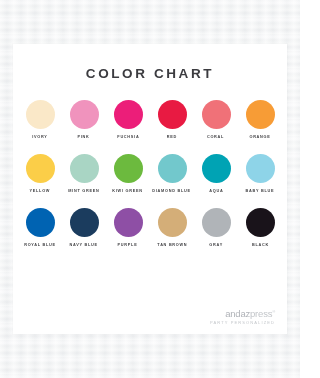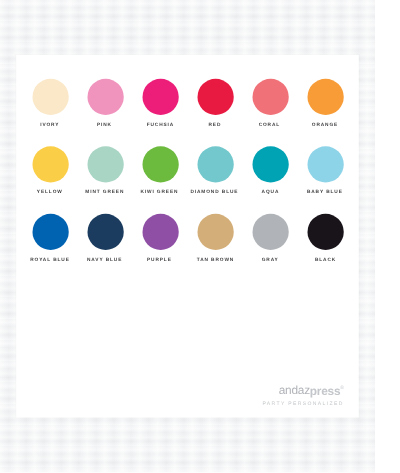--- a/index.html
+++ b/index.html
@@ -116,39 +116,40 @@
     user-select: none;
   }
   .brand-word {
     font-size: 9.5px;
     letter-spacing: -0.2px;
     color: #b9bcc0;
     line-height: 1;
     white-space: nowrap;
   }
   .brand-word .b1 { font-weight: normal; color: #b0b3b8; }
-  .brand-word .b2 { font-weight: bold; color: #c3c6ca; margin-top: 22px; }
+  .brand-word .b2 { font-weight: normal; color: #c3c6ca; margin-top: 22px; }
   .brand-word .reg { font-size: 4px; vertical-align: super; color: #c6c9cd; }
   .brand-tag {
     margin-top: 2px;
     font-size: 3.1px;
     letter-spacing: 0.85px;
     color: #c4c7cb;
     white-space: nowrap;
     transform: scale(1.3);
     transform-origin: right top;
   }
 </style>
 </head>
 <body>
 
 <div class="frame">
 
   <div class="card">
 
+    <h1 class="title">COLOR CHART</h1>
 
     <div class="grid">
 
       <div class="row">
         <div class="cell">
           <span class="dot" style="background: rgb(250, 232, 200);"></span>
           <span class="swatch-label">IVORY</span>
         </div>
         <div class="cell">
           <span class="dot" style="background: rgb(240, 147, 189);"></span>

